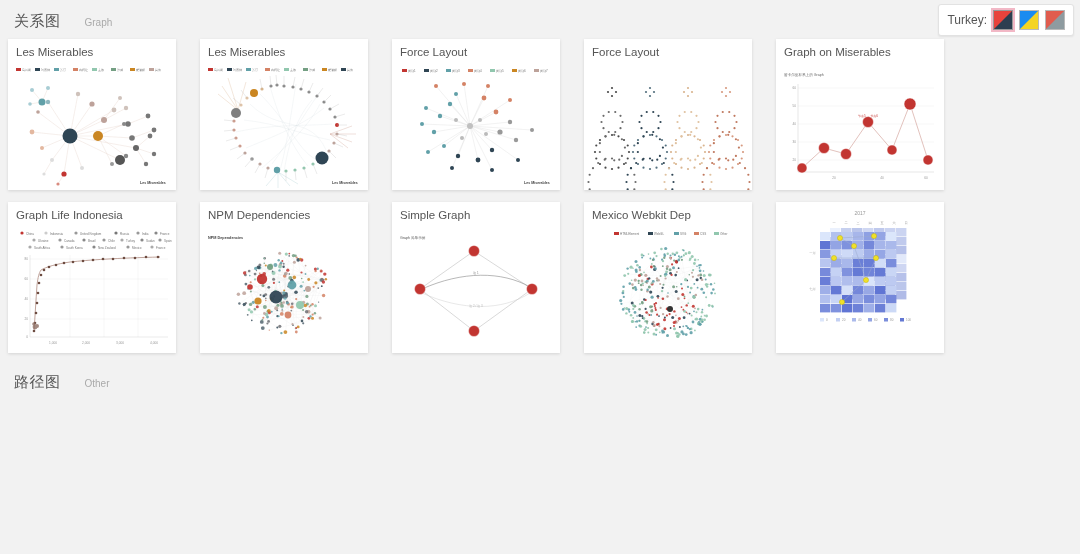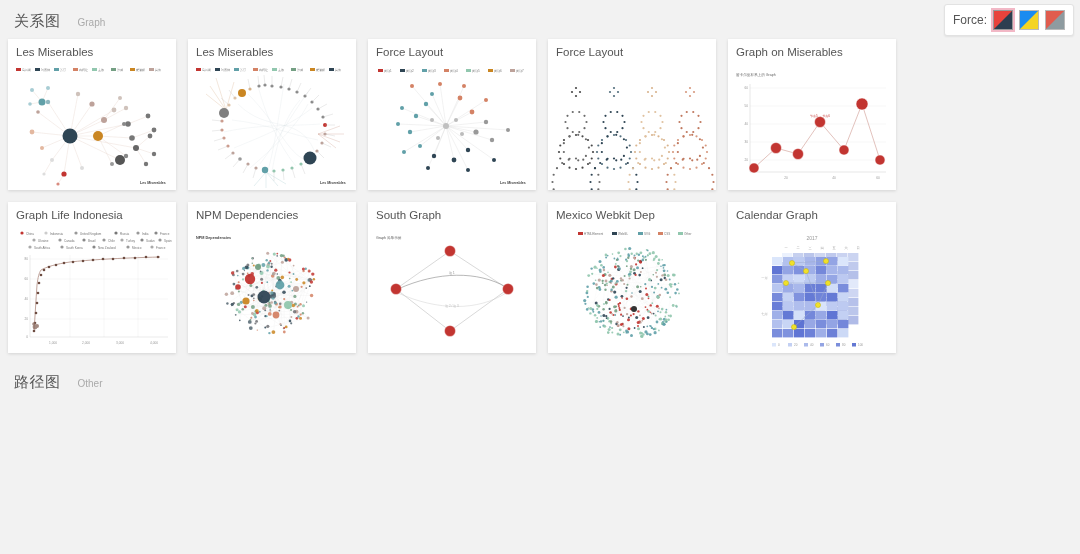--- a/index.html
+++ b/index.html
@@ -6,21 +6,21 @@
   html, body {
     width: 1080px; height: 554px;
     background: #f2f2f2;
     font-family: "Liberation Sans", sans-serif;
     overflow: hidden;
   }
   .page { position: relative; width: 1080px; height: 554px; }
 
   
   .section-header {
-    display: flex; align-items: baseline; gap: 17px;
+    display: flex; align-items: baseline; gap: 24px;
     padding: 12px 0 8px 14px;
   }
   .sh-cn { font-size: 15px; color: #555; font-weight: 400; letter-spacing: .5px; }
   .sh-en { font-size: 10px; color: #aaa; }
 
   
   .theme-box {
     position: absolute; top: 4px; right: 6px;
     background: #fff; border: 1px solid #e2e2e2; border-radius: 3px;
     display: flex; align-items: center; gap: 6px;
@@ -28,21 +28,21 @@
     box-shadow: 0 1px 2px rgba(0,0,0,.07);
   }
   .theme-label { font-size: 12px; color: #555; }
   .swatch { width: 20px; height: 20px; border: 1px solid #b9b9b9; display: block; }
   .swatch.sel { outline: 2px solid #f2b8c6; outline-offset: 0px; border-color: #999; }
   .sw1 { background: linear-gradient(135deg,#e8433c 0%,#e8433c 48%,#2c3e50 52%,#2c3e50 100%); }
   .sw2 { background: linear-gradient(135deg,#1a8bf0 0%,#1a8bf0 48%,#f5d423 52%,#f5d423 100%); }
   .sw3 { background: linear-gradient(135deg,#e05c4e 0%,#e05c4e 48%,#8e9ba0 52%,#8e9ba0 100%); }
 
   
-  .grid { display: flex; flex-wrap: wrap; gap: 0 12px; padding: 0 8px; }
+  .grid { display: flex; flex-wrap: wrap; gap: 0 24px; padding: 0 8px; }
   .card {
     width: 168px; background: #fff;
     box-shadow: 0 1px 3px rgba(0,0,0,.13);
     margin-bottom: 14px;
     overflow: hidden;
   }
   .card-title {
     font-size: 11.5px; color: #555;
     padding: 7px 8px 6px 8px;
     white-space: nowrap; overflow: hidden; text-overflow: ellipsis;
@@ -52,21 +52,21 @@
   .wm { font-size: 3.6px; fill: #444; font-weight: bold; }
   .lg { font-size: 3px; fill: #777; }
   .tick { font-size: 3.2px; fill: #999; }
 </style>
 </head>
 <body>
 
 <div class="page">
 
   <div class="theme-box">
-    <span class="theme-label">Force:</span>
+    <span class="theme-label">Turkey:</span>
     <span class="swatch sw1 sel"></span>
     <span class="swatch sw2"></span>
     <span class="swatch sw3"></span>
   </div>
 
   <div class="section-header">
     <span class="sh-cn">关系图</span>
     <span class="sh-en">Graph</span>
   </div>
 
@@ -1030,21 +1030,21 @@
             <circle cx="58" cy="74" r="3.6" fill="#ca8622" opacity=".95"></circle>
             <circle cx="88" cy="88" r="3.4" fill="#d48265" opacity=".95"></circle>
             <circle cx="70" cy="40" r="3" fill="#749f83" opacity=".95"></circle>
             <circle cx="108" cy="62" r="3" fill="#bda29a" opacity=".95"></circle>
             <circle cx="50" cy="60" r="2.8" fill="#c23531" opacity=".95"></circle>
           </svg>
       </div>
     </div>
 
     <div class="card">
-      <div class="card-title">South Graph</div>
+      <div class="card-title">Simple Graph</div>
       <div class="thumb">
         <svg width="168" height="126" viewBox="0 0 168 126">
           <text x="8" y="12" style="font-size:3.6px;fill:#555">Graph 简单示例</text>
           <g stroke="#aaa" stroke-width="0.45" fill="none">
             <path d="M82,24 L28,62"></path>
               <path d="M82,24 L140,62"></path>
             <path d="M28,62 L82,104"></path>
               <path d="M140,62 L82,104"></path>
             <path d="M30,62 C70,44 110,44 138,60" stroke="#888" stroke-width="0.6"></path>
             <path d="M30,66 C70,84 110,84 138,66" stroke="#ccc"></path>
@@ -1498,21 +1498,20 @@
             <circle cx="103.9" cy="100.9" r="1.2" fill="#61a0a8" opacity=".9"></circle>
             <circle cx="65.3" cy="60.1" r="1.5" fill="#749f83" opacity=".9"></circle>
             <circle cx="83.5" cy="69.5" r="1.2" fill="#bda29a" opacity=".9"></circle>
             <circle cx="94.3" cy="71.7" r="1.4" fill="#bda29a" opacity=".9"></circle>
             <circle cx="86" cy="82" r="3" fill="#333"></circle>
           </svg>
       </div>
     </div>
 
     <div class="card">
-      <div class="card-title">Calendar Graph</div>
       <div class="thumb">
         <svg width="168" height="126" viewBox="0 0 168 126" id="calsvg">
           <text x="84" y="13" text-anchor="middle" style="font-size:5px;fill:#999">2017</text>
           <g class="tick" fill="#aaa" text-anchor="middle">
             <text x="58" y="22">一</text>
               <text x="70" y="22">二</text>
               <text x="82" y="22">三</text>
             <text x="94" y="22">四</text>
               <text x="106" y="22">五</text>
               <text x="118" y="22">六</text>

